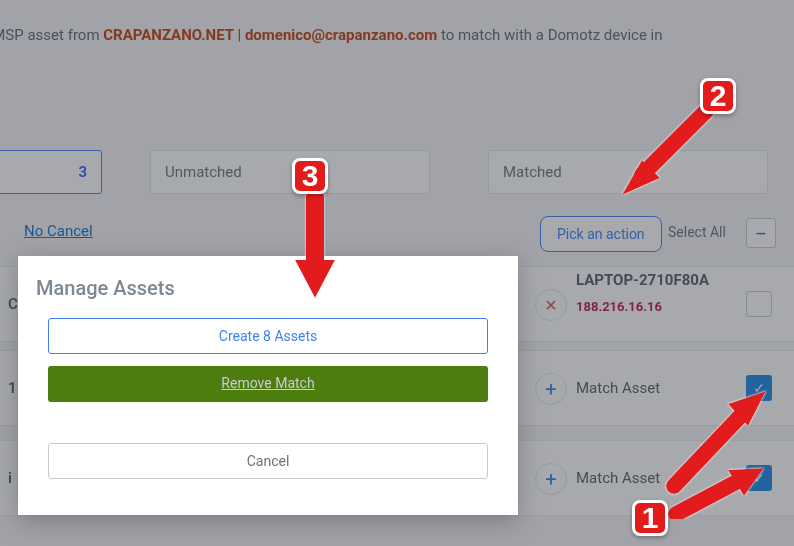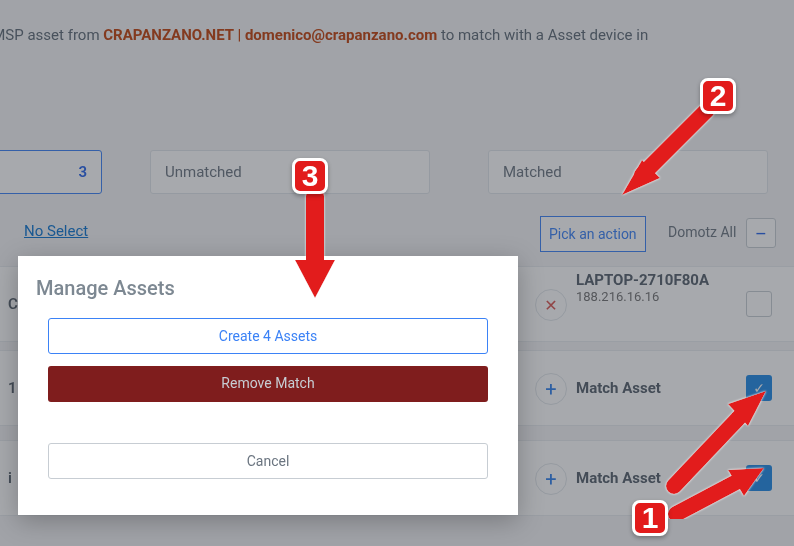--- a/index.html
+++ b/index.html
@@ -35,22 +35,22 @@
   .card-3 { left:488px; top:150px; width:280px; }
 
   .nogroup {
     position:absolute; left:24px; top:222px;
     color:#0b74d1; font-size:15px; text-decoration:underline;
     cursor:pointer;
   }
 
   .pick-btn {
     position:absolute; left:540px; top:216px;
-    height:36px; padding:0 8px;
-    border:1px solid #3b82f6; border-radius:0;
+    height:36px; padding:0 16px;
+    border:1px solid #3b82f6; border-radius:8px;
     background:#fff; color:#3b82f6; font-size:14px;
     display:flex; align-items:center; cursor:pointer;
   }
 
   .select-all {
     position:absolute; left:668px; top:224px;
     color:#6b7580; font-size:14px;
   }
 
   .minus-box {
@@ -85,22 +85,22 @@
   .plus-btn {
     position:absolute; left:535px; top:22px;
     width:32px; height:32px; border:1px solid #e1e6ea;
     border-radius:50%; display:flex; align-items:center; justify-content:center;
     color:#2f80ed; font-size:20px; background:#fff; cursor:pointer;
   }
   .match-label {
     position:absolute; left:576px; top:4px;
     color:#55606b; font-size:15px;
   }
-  .match-label .ip { color:#737373; font-size:13px; display:block; margin-top:0; }
-  .match-simple { top:28px;font-weight:bold; }
+  .match-label .ip { color:#be185d; font-size:13px; display:block; margin-top:10px;font-weight:bold; }
+  .match-simple { top:28px; }
 
   .chk {
     position:absolute; left:746px; top:24px;
     width:26px; height:26px; border-radius:3px;
     display:flex; align-items:center; justify-content:center;
     font-size:14px; cursor:pointer;
   }
   .chk-empty { border:1px solid #c7cdd3; background:#fff; }
   .chk-on { background:#1e88e5; color:#fff; }
 
@@ -127,21 +127,21 @@
   }
   .modal h2 {
     color:#7d8892; font-size:20px; font-weight:500; margin-bottom:18px;
   }
   .modal-btn {
     display:block; width:440px; margin:0 auto 12px auto;
     height:36px; text-align:center; line-height:34px;
     font-size:14px; border-radius:3px; cursor:pointer;
   }
   .mb-primary { border:1px solid #3b82f6; color:#3b82f6; background:#fff; }
-  .mb-disabled { border:none; background:#7f1d1d; color:#c7cdd3; cursor:default; }
+  .mb-disabled { border:none; background:#4d7c0f; color:#c7cdd3; cursor:default;text-decoration:underline; }
   .mb-secondary { border:1px solid #c7cdd3; color:#6b7580; background:#fff;margin-top:41px; }
 
   
   .badge {
     position:absolute; z-index:200;
     font-size:30px; font-weight:800; color:#fff;
     background:#e21b1b;
     width:36px; height:36px; border-radius:8px;
     display:flex; align-items:center; justify-content:center;
     border:3px solid #fff;
@@ -150,40 +150,40 @@
   }
   .arrow { position:absolute; z-index:180; }
   .arrow svg { display:block; }
 </style>
 </head>
 <body>
 
 <div class="page">
 
   <div class="instruction">
-    <span>o MSP asset from </span><b>CRAPANZANO.NET | domenico@crapanzano.com</b><span> to match with a Asset device in</span>
+    <span>o MSP asset from </span><b>CRAPANZANO.NET | domenico@crapanzano.com</b><span> to match with a Domotz device in</span>
   </div>
 
   <div class="card card-1">
     <span>3</span>
   </div>
   <div class="card card-2">
     <span>Unmatched</span>
   </div>
   <div class="card card-3">
     <span>Matched</span>
   </div>
 
-  <a class="nogroup">No Select</a>
+  <a class="nogroup">No Cancel</a>
 
   <div class="pick-btn">
     <span>Pick an action</span>
   </div>
 
-  <span class="select-all">Domotz All</span>
+  <span class="select-all">Select All</span>
 
   <div class="minus-box">
     <span>–</span>
   </div>
 
   <div class="row row1">
     <div class="cell-left">Cisc</div>
     <div class="x-btn">
       <span>✕</span>
     </div>
@@ -221,21 +221,21 @@
       <span>✓</span>
     </div>
   </div>
 
 </div>
 
 <div class="dim-overlay"></div>
 
 <div class="modal">
   <h2>Manage Assets</h2>
-  <div class="modal-btn mb-primary">Create 4 Assets</div>
+  <div class="modal-btn mb-primary">Create 8 Assets</div>
   <div class="modal-btn mb-disabled">Remove Match</div>
   <div class="modal-btn mb-secondary">Cancel</div>
 </div>
 
 <div class="arrow" style="left:612px; top:100px;">
   <svg width="110" height="110" viewBox="0 0 110 110">
     <defs>
         <filter id="s2">
           <feDropShadow dx="0" dy="0" stdDeviation="1.2" flood-color="#fff"></feDropShadow>
         </filter>

